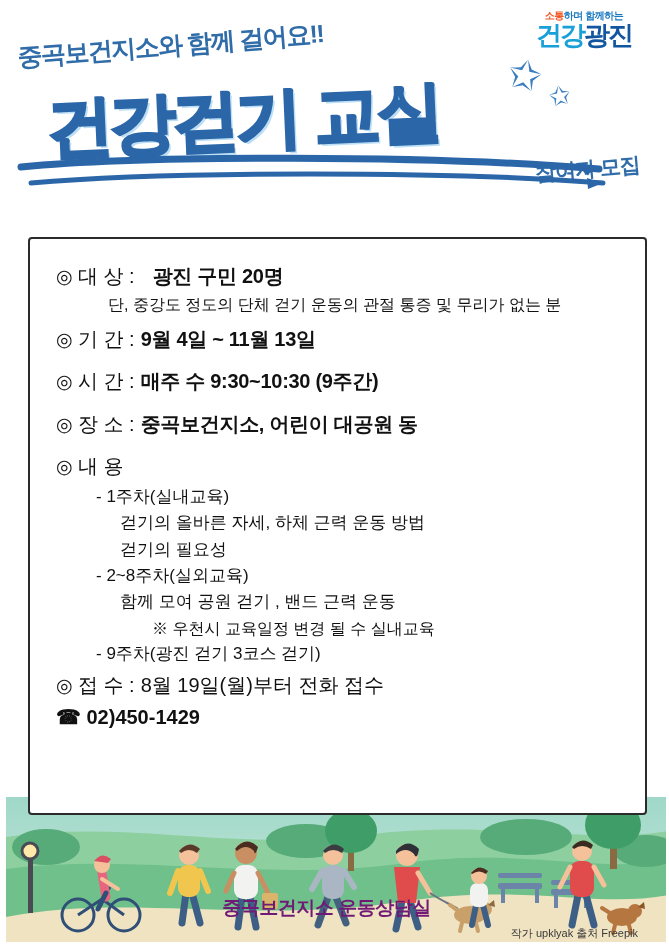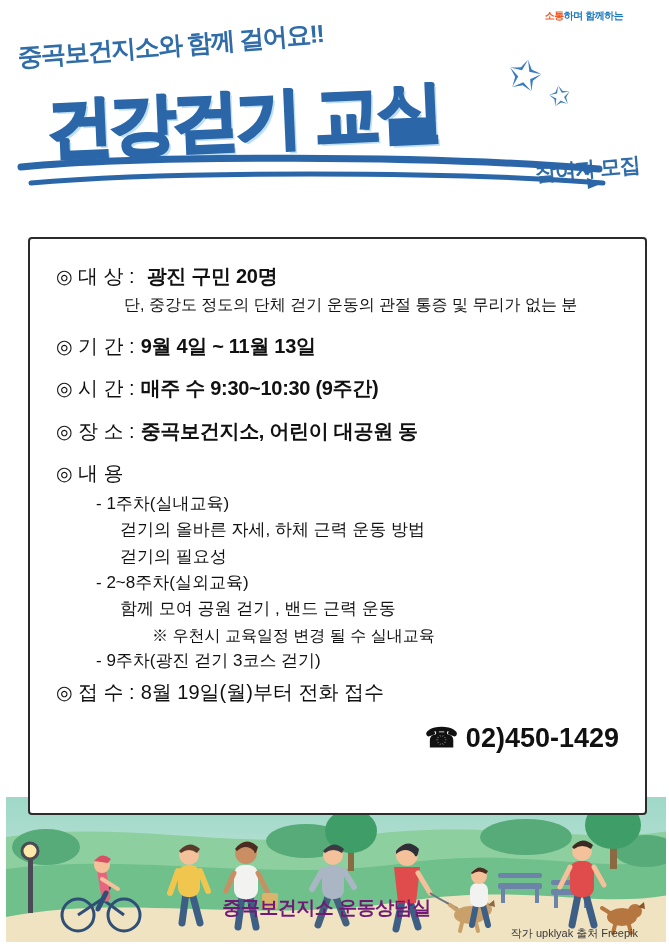--- a/index.html
+++ b/index.html
@@ -129,21 +129,21 @@
   .val {
     font-size: 20px;
     font-weight: bold;
     color: #111;
     letter-spacing: -0.3px;
     line-height: 1.5;
   }
   .note {
     font-size: 16px;
     color: #111;
-    margin: 0 0 8px 68px;
+    margin: 0 0 8px 52px;
     line-height: 1.4;
   }
   .row-gap { height: 10px; }
   .sub {
     font-size: 17px;
     color: #111;
     margin-left: 40px;
     line-height: 1.55;
   }
   .sub2 {
@@ -152,25 +152,25 @@
     margin-left: 64px;
     line-height: 1.55;
   }
   .sub-star {
     font-size: 16px;
     color: #111;
     margin-left: 96px;
     line-height: 1.6;
   }
   .phone {
-    text-align: right;
-    font-size: 27px;
+    text-align: left;
+    font-size: 20px;
     font-weight: bold;
     letter-spacing: 0px;
-    margin-top: 15px;
+    margin-top: 5px;
     color: #111;
   }
   
   .scene {
     position: absolute;
     left: 3px;
     right: 3px;
     bottom: 3px;
     height: 145px;
     overflow: hidden;
@@ -195,20 +195,21 @@
     z-index: 9;
   }
 </style>
 </head>
 <body>
 
 <div class="poster">
 
   <div class="logo">
     <div class="logo-sub"><span class="accent">소통</span><span>하며 함께하는</span></div>
+    <div class="logo-main"><span class="g">건강</span><span>광진</span></div>
   </div>
 
   <div class="star s1">✩</div>
   <div class="star s2">✩</div>
 
   <div class="kicker">중곡보건지소와 함께 걸어요!!</div>
   <div class="title-shadow">건강걷기 교실</div>
   <div class="title">건강걷기 교실</div>
   <div class="subtitle">참여자 모집</div>
 
@@ -217,28 +218,28 @@
     <path d="M28,30 C160,18 450,18 600,30" stroke="#2a66a8" stroke-width="5" fill="none" stroke-linecap="round"></path>
     <path d="M596,16 l-16,-6 l2,12 z" fill="#2a66a8"></path>
     <path d="M600,30 l-16,-5 l1,11 z" fill="#2a66a8"></path>
   </svg>
 
   <div class="card">
 
     <div class="line">
       <span class="bullet">◎</span>
       <span class="lbl">대 상 :</span>
-      <span class="val" style="margin-left:12px;">광진 구민 20명</span>
+      <span class="val" style="margin-left:18px;">광진 구민 20명</span>
     </div>
     <div class="note">단, 중강도 정도의 단체 걷기 운동의 관절 통증 및 무리가 없는 분</div>
 
     <div class="line">
       <span class="bullet">◎</span>
       <span class="lbl">기 간 :</span>
-      <span class="val" style="margin-left:6px;margin-top:7px;">9월 4일 ~ 11월 13일</span>
+      <span class="val" style="margin-left:6px;">9월 4일 ~ 11월 13일</span>
     </div>
     <div class="row-gap"></div>
 
     <div class="line">
       <span class="bullet">◎</span>
       <span class="lbl">시 간 :</span>
       <span class="val" style="margin-left:6px;">매주 수 9:30~10:30 (9주간)</span>
     </div>
     <div class="row-gap"></div>
 

